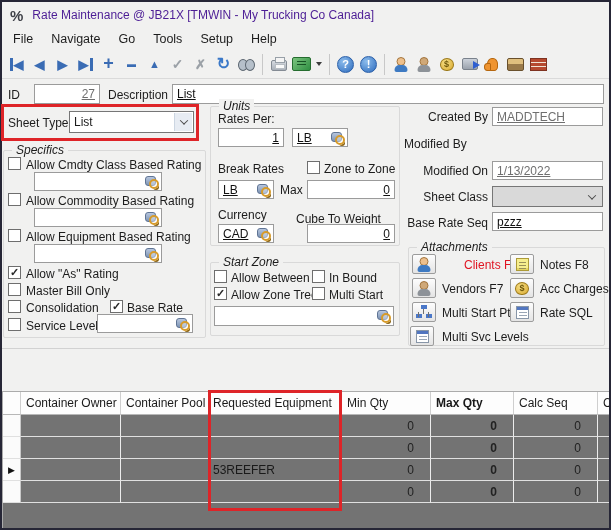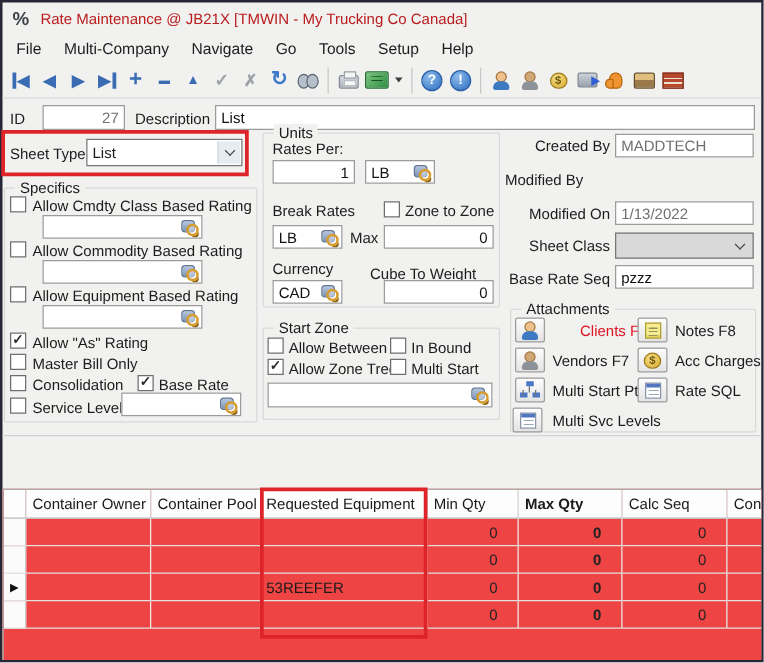--- a/index.html
+++ b/index.html
@@ -5,21 +5,21 @@
   html,body{margin:0;padding:0;background:#ffffff;}
   *{box-sizing:border-box;}
   .window{
     position:relative;width:611px;height:530px;background:#f1f1f0;
     font-family:"Liberation Sans", sans-serif;font-size:12px;color:#1c1c1c;
     box-shadow:inset 0 0 0 2px #262636;overflow:hidden;
   }
   
   .titlebar{position:absolute;left:2px;top:2px;right:2px;height:26px;display:flex;align-items:center;padding-left:8px;}
   .app-icon{font-weight:800;font-size:15px;color:#3f4148;margin-right:9px;}
-  .title-text{color:#b91c1c;font-size:12px;}
+  .title-text{color:#4c1d95;font-size:12px;}
   .menubar{position:absolute;left:2px;top:28px;right:2px;height:22px;display:flex;align-items:center;padding-left:2px;}
   .menu-item{padding:3px 9px;font-size:12.5px;color:#1d1d1d;cursor:default;}
   .toolbar{position:absolute;left:2px;top:50px;right:2px;height:29px;display:flex;align-items:center;padding-left:3px;border-bottom:1px solid #dadada;}
   .tbtn{width:23px;height:24px;display:flex;align-items:center;justify-content:center;flex:0 0 auto;}
   .tsep{width:1px;height:21px;background:#c8c8c8;margin:0 4px;flex:0 0 auto;}
   .g-nav{font-size:13px;font-weight:bold;color:#3a6cb4;line-height:1;}
   .g-first{border-left:3px solid #3a6cb4;padding-left:1px;}
   .g-last{border-right:3px solid #3a6cb4;padding-right:1px;}
   .g-plus{font-size:18px;font-weight:bold;color:#3a6cb4;line-height:1;margin-top:-2px;}
   .g-minus{font-size:9px;color:#3a6cb4;line-height:1;}
@@ -53,69 +53,68 @@
   .org::before{content:"";position:absolute;top:0;left:5px;width:6px;height:4px;background:#4a77c8;box-shadow:-5px 9px 0 #4a77c8,5px 9px 0 #4a77c8;}
   .org::after{content:"";position:absolute;top:4px;left:7px;width:1px;height:5px;background:#707070;box-shadow:-5px 3px 0 #707070,5px 3px 0 #707070;}
   .note{width:13px;height:13px;background:#f6ee8e;border:1px solid #ad9b37;box-shadow:inset 0 -2px 0 #e3d463;position:relative;}
   .note::after{content:"";position:absolute;left:2px;right:2px;top:3px;height:7px;background:repeating-linear-gradient(180deg,#99905a 0 1px,transparent 1px 3px);}
   .fdoc{width:13px;height:13px;background:#fff;border:1px solid #8896a8;position:relative;}
   .fdoc::before{content:"";display:block;height:3px;background:#5276c0;}
   .fdoc::after{content:"";position:absolute;left:2px;top:5px;width:8px;height:6px;background:repeating-linear-gradient(180deg,#9aa6b6 0 1px,transparent 1px 3px);}
   
   .lbl{position:absolute;font-size:12px;color:#1c1c1c;white-space:nowrap;}
   .field{position:absolute;background:#fff;border:1px solid #9b9b9b;font-size:12px;color:#111;display:flex;align-items:center;padding:0 4px;overflow:hidden;}
-  .field .val{flex:1;white-space:nowrap;overflow:hidden;}
+  .field .val{flex:1;white-space:nowrap;overflow:hidden;text-decoration:underline;}
   .field.num .val{text-align:right;}
   .field.ro .val{color:#6f6f6f;}
   .field.haslookup{padding-right:18px;}
   .lookup{position:absolute;right:2px;top:50%;transform:translateY(-50%);width:15px;height:14px;}
   .lookup::before{content:"";position:absolute;left:1px;top:1px;width:9px;height:8px;background:linear-gradient(180deg,#b7c6de,#7e95b5);border:1px solid #5f7494;border-radius:3px;}
   .lookup::after{content:"";position:absolute;right:0;bottom:0;width:6px;height:6px;border:2px solid #d79b2a;border-radius:50%;background:rgba(255,255,255,.4);box-shadow:2px 3px 0 -2px #8a6210;}
   .combo{position:absolute;background:#fff;border:1px solid #767676;display:flex;align-items:center;padding-left:4px;font-size:12px;}
   .combo .arrowzone{position:absolute;right:1px;top:1px;bottom:1px;width:18px;background:#e7ecf3;border-left:1px solid #ccd6e2;display:flex;align-items:center;justify-content:center;}
   .combo.disabled{background:#d9d9d9;}
   .combo.disabled .arrowzone{background:transparent;border-left:none;}
   .chev{width:6px;height:6px;border-right:1.5px solid #4a4a4a;border-bottom:1.5px solid #4a4a4a;transform:rotate(45deg) translate(-1px,-1px);}
   .cb{position:absolute;width:13px;height:13px;background:#fff;border:1px solid #6e6e6e;display:flex;align-items:center;justify-content:center;}
   .cb.checked::after{content:"✓";font-size:11px;font-weight:bold;color:#2a2a2a;line-height:1;}
   .group{position:absolute;border:1px solid #d9d9d9;border-radius:2px;}
-  .group > .gtitle{position:absolute;top:-8px;left:8px;background:#f1f1f0;padding:0 4px;font-size:12px;color:#1c1c1c;}
+  .group > .gtitle{position:absolute;top:-8px;left:8px;background:#f1f1f0;padding:0 4px;font-size:12px;color:#1c1c1c;font-style:italic;}
   .att-btn{position:absolute;width:24px;height:20px;background:linear-gradient(#fdfdfd,#e4e4e4);border:1px solid #9c9c9c;border-radius:2px;display:flex;align-items:center;justify-content:center;}
   .att-lbl{position:absolute;font-size:12px;color:#1c1c1c;white-space:nowrap;}
   .att-lbl.red{color:var(--clients-color,#e01422);}
   .formpanel{position:absolute;left:2px;top:79px;right:2px;height:270px;border-bottom:1px solid #d2d2d2;}
   
-  .grid{position:absolute;left:2px;top:391px;width:607px;bottom:2px;background:#ef4444;border-top:1px solid #ababab;border-left:1px solid #ababab;overflow:hidden;}
+  .grid{position:absolute;left:2px;top:391px;width:607px;bottom:2px;background:#737373;border-top:1px solid #ababab;border-left:1px solid #ababab;overflow:hidden;}
   .trow{display:flex;height:22px;}
   .trow.head{height:23px;}
   .tcell{flex:0 0 auto;border-right:1px solid #ececec;border-bottom:1px solid #e0e0e0;padding:4px 0 0 5px;font-size:12px;white-space:nowrap;overflow:hidden;color:#1a1a1a;}
   .head .tcell{border-right:1px solid #cfcfcf;border-bottom:1px solid #b7b7b7;background:#fdfdfd;}
   .c0{width:18px;padding:0;background:#fbfbfb;border-right:1px solid #c9c9c9;display:flex;align-items:center;justify-content:center;}
   .c1{width:100px;}.c2{width:89px;}.c3{width:132px;padding-left:3px;}
-  .c4{width:73px;}.c5{width:83px;font-weight:bold;}.c6{width:84px;}.c7{width:120px;}
+  .c4{width:89px;}.c5{width:83px;font-weight:bold;}.c6{width:84px;}.c7{width:120px;}
   .tcell.num{text-align:right;padding-right:16px;color:#222;}
   .selcell.checked::after{content:"▶";font-size:9px;color:#111;}
   
   .annot{position:absolute;border:3px solid var(--annot-color,#de2428);z-index:20;pointer-events:none;}
   .annot-sheettype{left:1px;top:104px;width:198px;height:37px;}
   .annot-reqequip{left:208px;top:390px;width:134px;height:121px;}
 </style>
 </head>
 <body>
 
 <div class="window">
 
   <div class="titlebar">
     <span class="app-icon">%</span>
     <span class="title-text">Rate Maintenance @ JB21X [TMWIN - My Trucking Co Canada]</span>
   </div>
 
   <div class="menubar">
     <span class="menu-item">File</span>
-    <span class="menu-item">Multi-Company</span>
     <span class="menu-item">Navigate</span>
     <span class="menu-item">Go</span>
     <span class="menu-item">Tools</span>
     <span class="menu-item">Setup</span>
     <span class="menu-item">Help</span>
   </div>
 
   <div class="toolbar">
     <span class="tbtn">
         <span class="g-nav g-first">◀</span>

